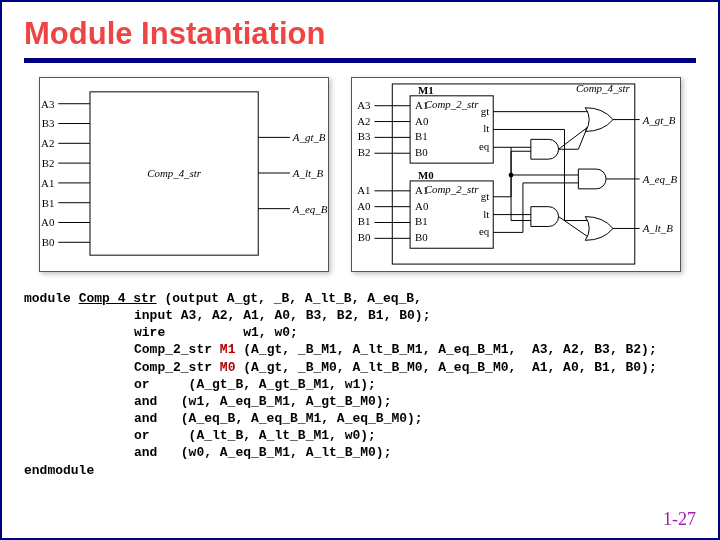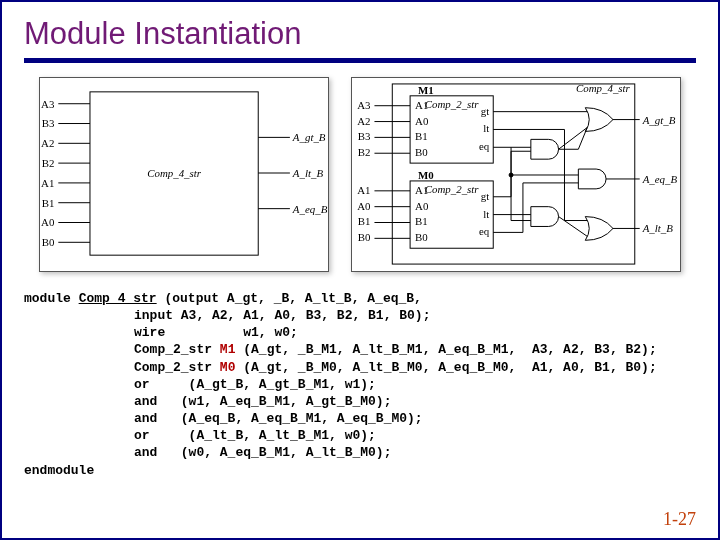--- a/index.html
+++ b/index.html
@@ -11,23 +11,23 @@
     position: relative;
     overflow: hidden;
   }
   .slide {
     width: 100%; height: 100%;
     padding: 14px 22px 8px 22px;
     display: flex;
     flex-direction: column;
   }
   .title {
-    color: #701a75;
+    color: #ef4444;
     font-size: 31px;
-    font-weight: normal;
+    font-weight: bold;
     font-family: Arial, Helvetica, sans-serif;
     margin-bottom: 6px;
   }
   .rule {
     height: 5px;
     background: #000080;
     margin-bottom: 14px;
   }
   .figs {
     display: flex;
@@ -49,21 +49,21 @@
   }
   .code .kw { color: #000; }
   .code .nm { text-decoration: underline; }
   .code .inst { color: #b00000; }
   .code .indent { display: inline-block; width: 110px; }
   .page-num {
     position: absolute;
     right: 22px;
     bottom: 8px;
     font-size: 18px;
-    color: #c2410c;
+    color: #a21caf;
   }
   
   .svglabel { font-family: "Times New Roman", serif; font-size: 11px; }
   .svglabel-it { font-style: italic; }
 </style>
 </head>
 <body>
 
 <div class="slide">
   <div class="title">Module Instantiation</div>

